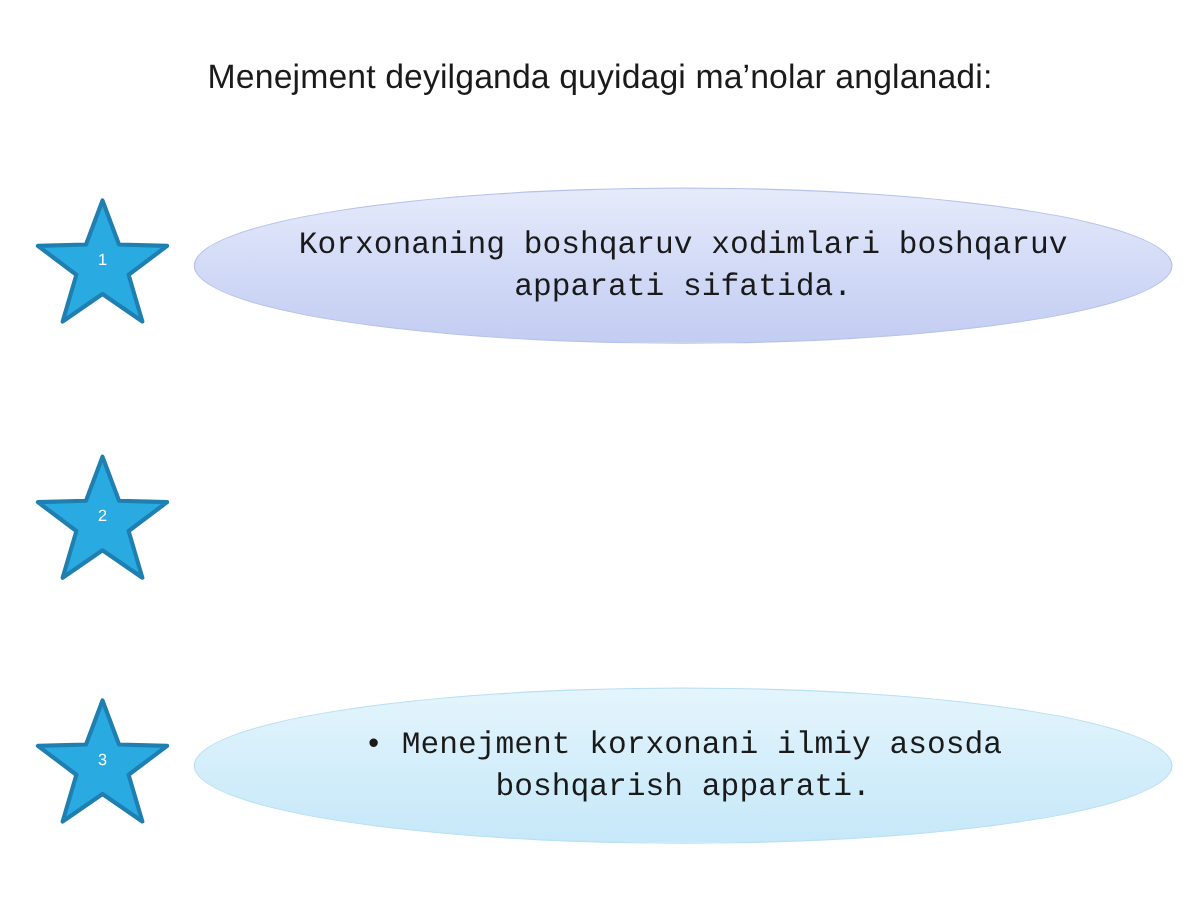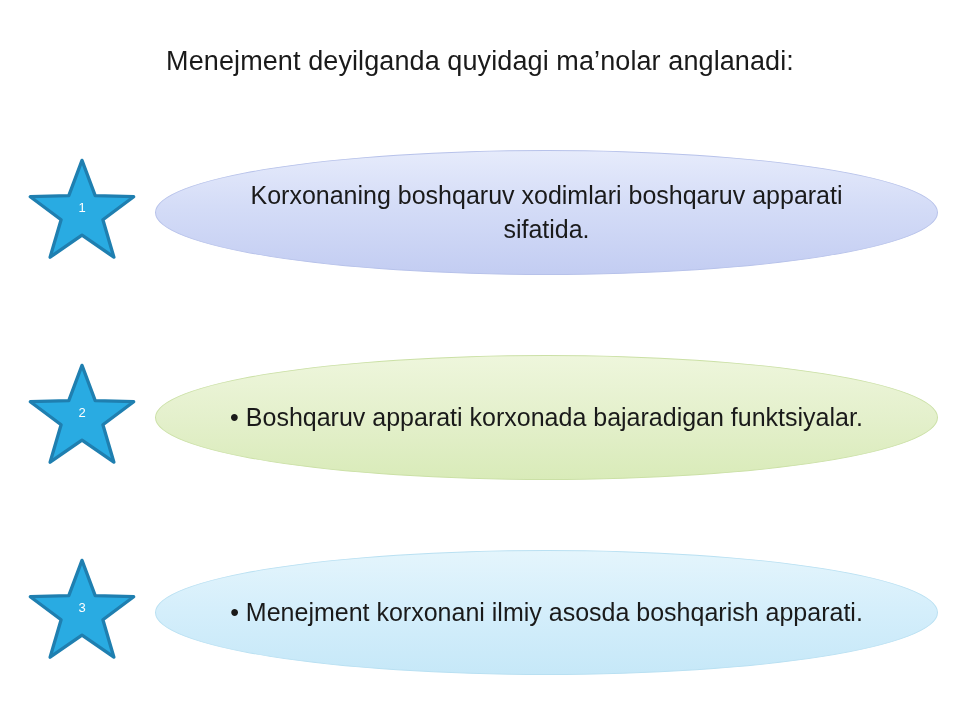--- a/index.html
+++ b/index.html
@@ -83,21 +83,21 @@
     align-items: center;
     justify-content: center;
     box-sizing: border-box;
   }
   .ellipse-text {
     text-align: center;
     font-size: 25px;
     line-height: 1.35;
     color: #1a1a1a;
     padding: 0 60px;
-    font-family: Liberation Sans, sans-serif;
+    font-family: Liberation Mono, monospace;
   }
 
   .ellipse-1 {
     background: linear-gradient(180deg, #e6ebfb 0%, #d4dcf7 45%, #c3cdf2 100%);
     border: 1px solid #b7c2ea;
   }
   .ellipse-2 {
     background: linear-gradient(180deg, #eef6dc 0%, #e4f0cc 50%, #d9ebb9 100%);
     border: 1px solid #cbe0a6;
   }
@@ -125,23 +125,20 @@
     </div>
   </div>
 
   <div class="row row-2">
     <div class="star-wrap">
       <svg class="star" viewBox="0 0 100 100">
         <polygon points="50,4 62,36 97,37 69,58 79,92 50,72 21,92 31,58 3,37 38,36" fill="#29ABE2" stroke="#1F7FB0" stroke-width="3" stroke-linejoin="round"></polygon>
       </svg>
       <div class="star-num">2</div>
     </div>
-    <div class="ellipse ellipse-2">
-      <div class="ellipse-text">• Boshqaruv apparati korxonada bajaradigan funktsiyalar.</div>
-    </div>
   </div>
 
   <div class="row row-3">
     <div class="star-wrap">
       <svg class="star" viewBox="0 0 100 100">
         <polygon points="50,4 62,36 97,37 69,58 79,92 50,72 21,92 31,58 3,37 38,36" fill="#29ABE2" stroke="#1F7FB0" stroke-width="3" stroke-linejoin="round"></polygon>
       </svg>
       <div class="star-num">3</div>
     </div>
     <div class="ellipse ellipse-3">

